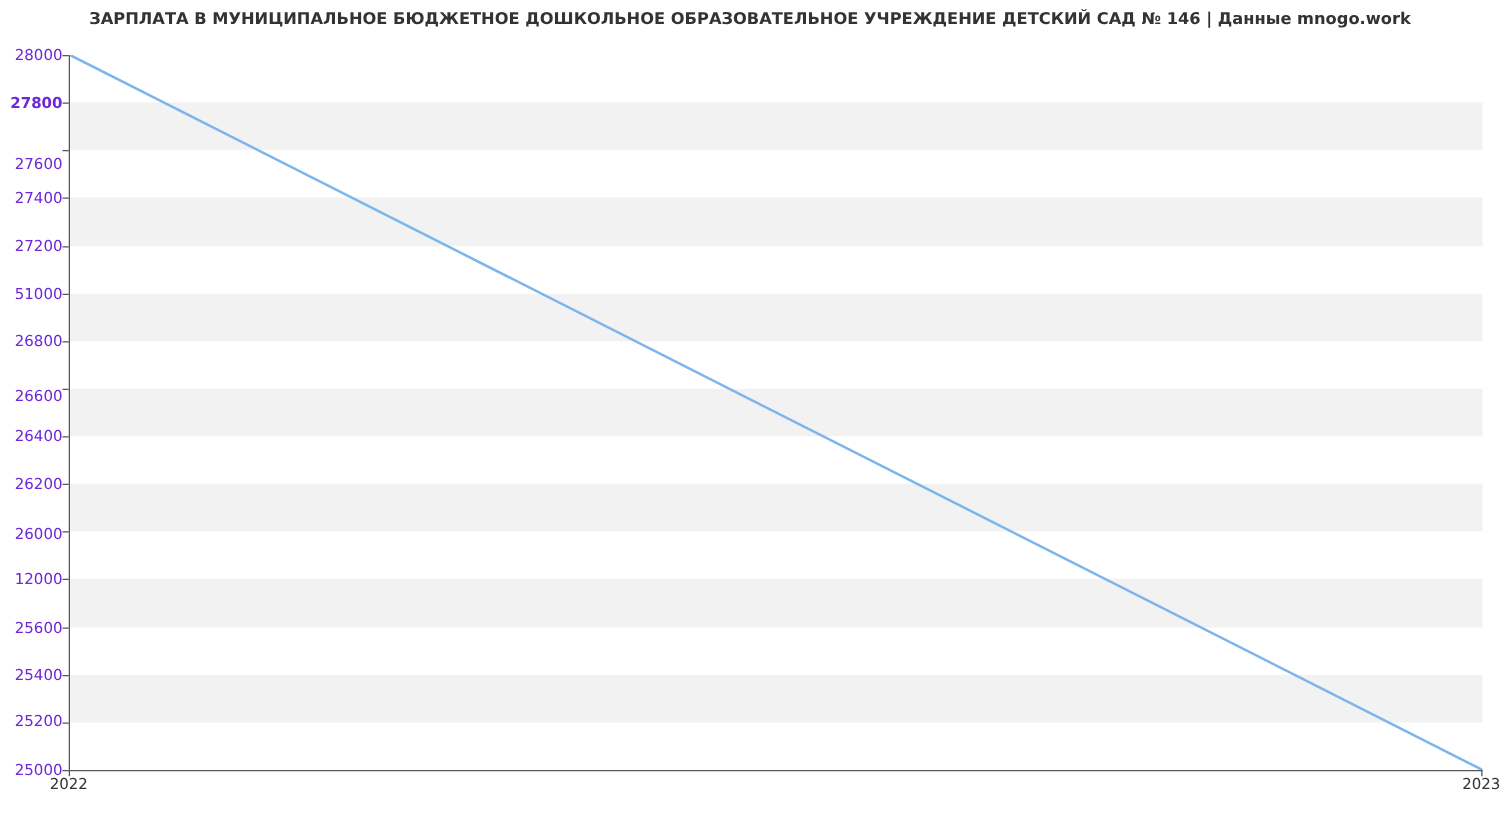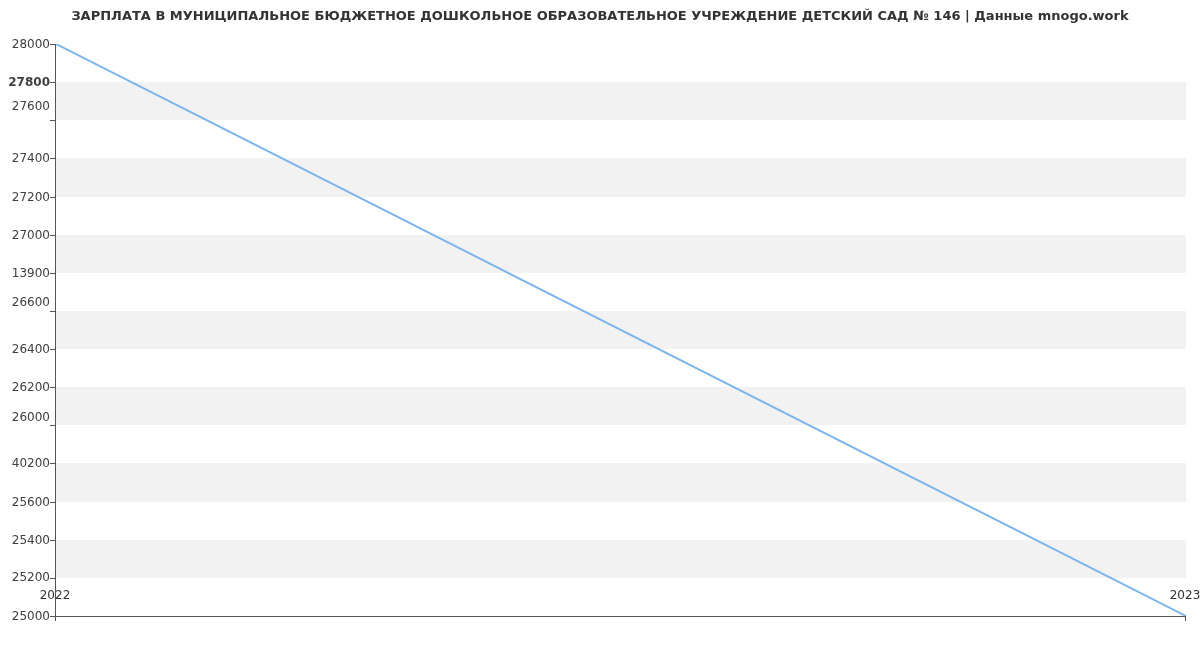--- a/index.html
+++ b/index.html
@@ -49,26 +49,26 @@
     width: 100%;
     height: 100%;
     pointer-events: none;
   }
   .y-tick-label {
     position: absolute;
     right: 1150px;
     width: 45px;
     text-align: right;
     font-size: 12px;
-    color: #404040;
+    color: #6d28d9;
     transform: translateY(-50%);
   }
   .x-tick-label {
     position: absolute;
-    top: 588px;
+    top: 620px;
     font-size: 12px;
     color: #333333;
     transform: translateX(-50%);
   }
   .tick-mark-y {
     position: absolute;
     left: 50px;
     width: 5px;
     height: 1px;
     background: #555555;
@@ -101,39 +101,39 @@
     </svg>
   </div>
 <div class="y-tick-label" style="top: 616px;">25000</div>
     <div class="tick-mark-y" style="top: 616px;"></div>
     <div class="y-tick-label" style="top: 577px;">25200</div>
     <div class="tick-mark-y" style="top: 577.867px;"></div>
     <div class="y-tick-label" style="top: 539.733px;">25400</div>
     <div class="tick-mark-y" style="top: 539.733px;"></div>
     <div class="y-tick-label" style="top: 501.6px;">25600</div>
     <div class="tick-mark-y" style="top: 501.6px;"></div>
-    <div class="y-tick-label" style="top: 463.467px;">40200</div>
+    <div class="y-tick-label" style="top: 463.467px;">12000</div>
     <div class="tick-mark-y" style="top: 463.467px;"></div>
-    <div class="y-tick-label" style="top: 417px;">26000</div>
+    <div class="y-tick-label" style="top: 427px;">26000</div>
     <div class="tick-mark-y" style="top: 425.333px;"></div>
     <div class="y-tick-label" style="top: 387.2px;">26200</div>
     <div class="tick-mark-y" style="top: 387.2px;"></div>
     <div class="y-tick-label" style="top: 349.067px;">26400</div>
     <div class="tick-mark-y" style="top: 349.067px;"></div>
-    <div class="y-tick-label" style="top: 302px;">26600</div>
+    <div class="y-tick-label" style="top: 317px;">26600</div>
     <div class="tick-mark-y" style="top: 310.933px;"></div>
-    <div class="y-tick-label" style="top: 272.8px;">13900</div>
+    <div class="y-tick-label" style="top: 272.8px;">26800</div>
     <div class="tick-mark-y" style="top: 272.8px;"></div>
-    <div class="y-tick-label" style="top: 234.667px;">27000</div>
+    <div class="y-tick-label" style="top: 234.667px;">51000</div>
     <div class="tick-mark-y" style="top: 234.667px;"></div>
     <div class="y-tick-label" style="top: 196.533px;">27200</div>
     <div class="tick-mark-y" style="top: 196.533px;"></div>
     <div class="y-tick-label" style="top: 158.4px;">27400</div>
     <div class="tick-mark-y" style="top: 158.4px;"></div>
-    <div class="y-tick-label" style="top: 106px;">27600</div>
+    <div class="y-tick-label" style="top: 131px;">27600</div>
     <div class="tick-mark-y" style="top: 120.267px;"></div>
     <div class="y-tick-label" style="top: 82.1333px; font-weight: bold;">27800</div>
     <div class="tick-mark-y" style="top: 82.1333px;"></div>
     <div class="y-tick-label" style="top: 44px;">28000</div>
     <div class="tick-mark-y" style="top: 44px;"></div>
     <div class="x-tick-label" style="left: 55px;">2022</div>
     <div class="tick-mark-x" style="left: 55px;"></div>
     <div class="x-tick-label" style="left: 1185px;">2023</div>
     <div class="tick-mark-x" style="left: 1185px;"></div>
   </div>

